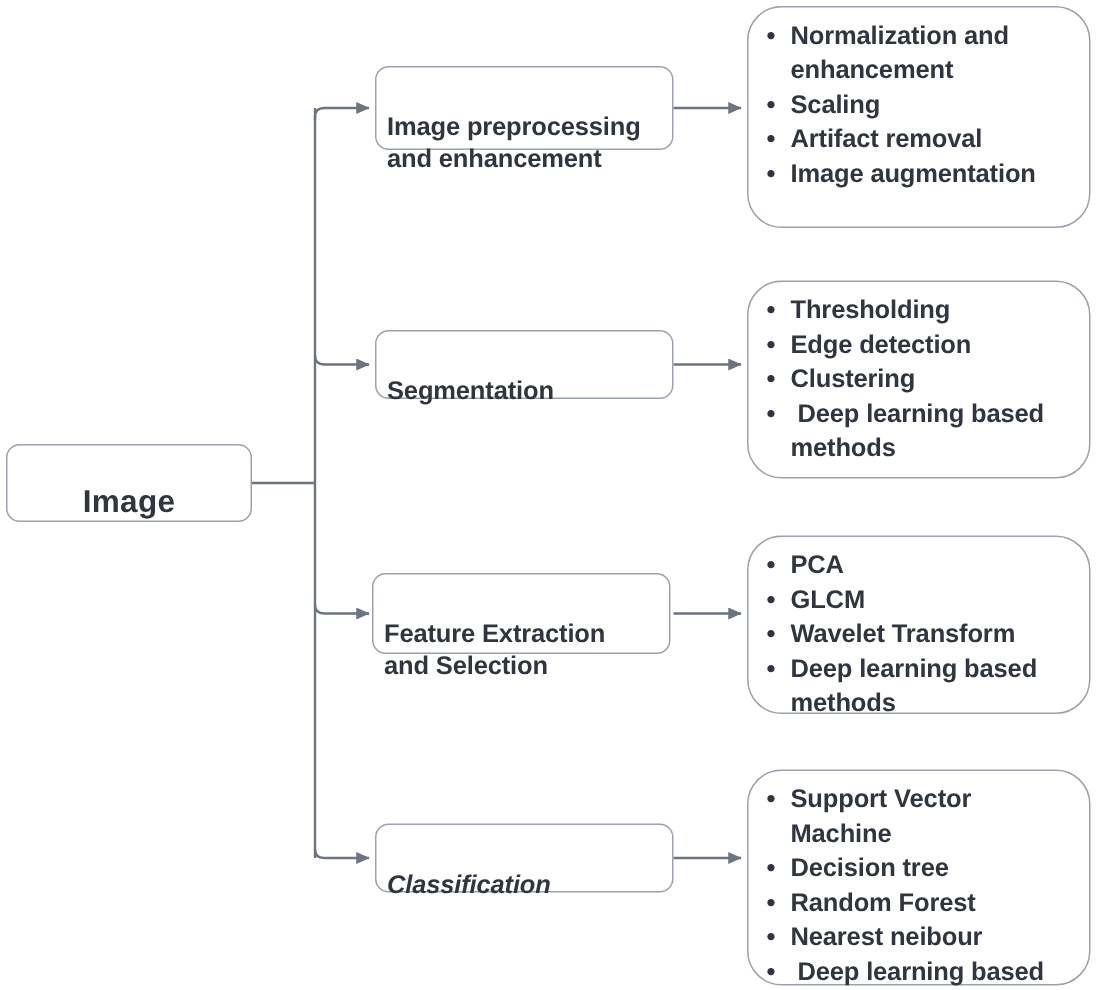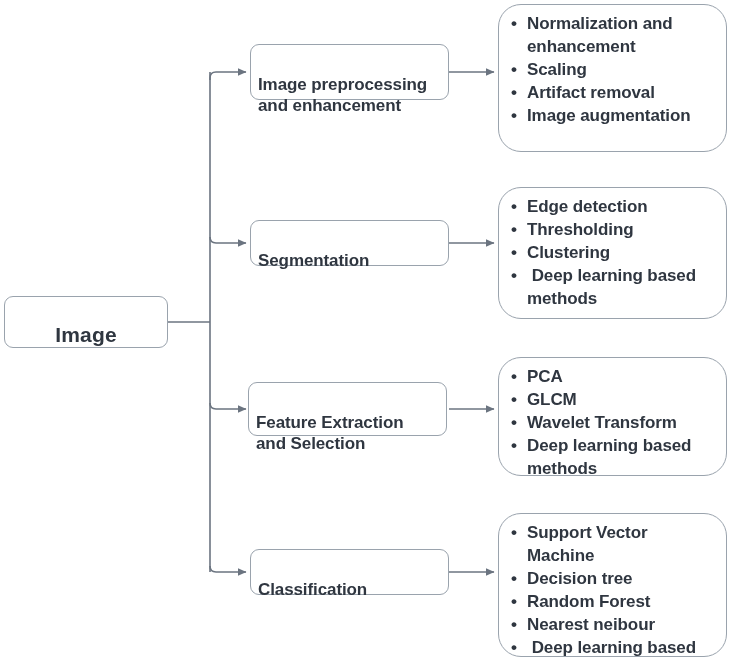--- a/index.html
+++ b/index.html
@@ -56,21 +56,21 @@
     letter-spacing: -0.1px;
   }
   .stage-label {
     display: block;
     white-space: pre-line;
     margin-top: 24px;
   }
   .node-stage-0 { left: 250px; top: 44px;  height: 56px; }
   .node-stage-1 { left: 250px; top: 220px; height: 46px; }
   .node-stage-2 { left: 248px; top: 382px; height: 54px; }
-  .node-stage-3 { left: 250px; top: 549px; height: 46px; }
+  .node-stage-3 { left: 250px; top: 549px; height: 46px; font-style: italic; }
 
   .node-list {
     left: 498px;
     width: 229px;
     padding: 7px 8px 7px 10px;
     font-size: 17px;
     line-height: 23px;
     letter-spacing: -0.1px;
     border-radius: 23px;
   }
@@ -148,22 +148,22 @@
     <ul class="bullet-list">
       <li class="bullet-item">Normalization and enhancement</li>
       <li class="bullet-item">Scaling</li>
       <li class="bullet-item">Artifact removal</li>
       <li class="bullet-item">Image augmentation</li>
     </ul>
   </div>
 
   <div class="node node-list node-list-1">
     <ul class="bullet-list">
+      <li class="bullet-item">Thresholding</li>
       <li class="bullet-item">Edge detection</li>
-      <li class="bullet-item">Thresholding</li>
       <li class="bullet-item">Clustering</li>
       <li class="bullet-item"> Deep learning based methods</li>
     </ul>
   </div>
 
   <div class="node node-list node-list-2">
     <ul class="bullet-list">
       <li class="bullet-item">PCA</li>
       <li class="bullet-item">GLCM</li>
       <li class="bullet-item">Wavelet Transform</li>

